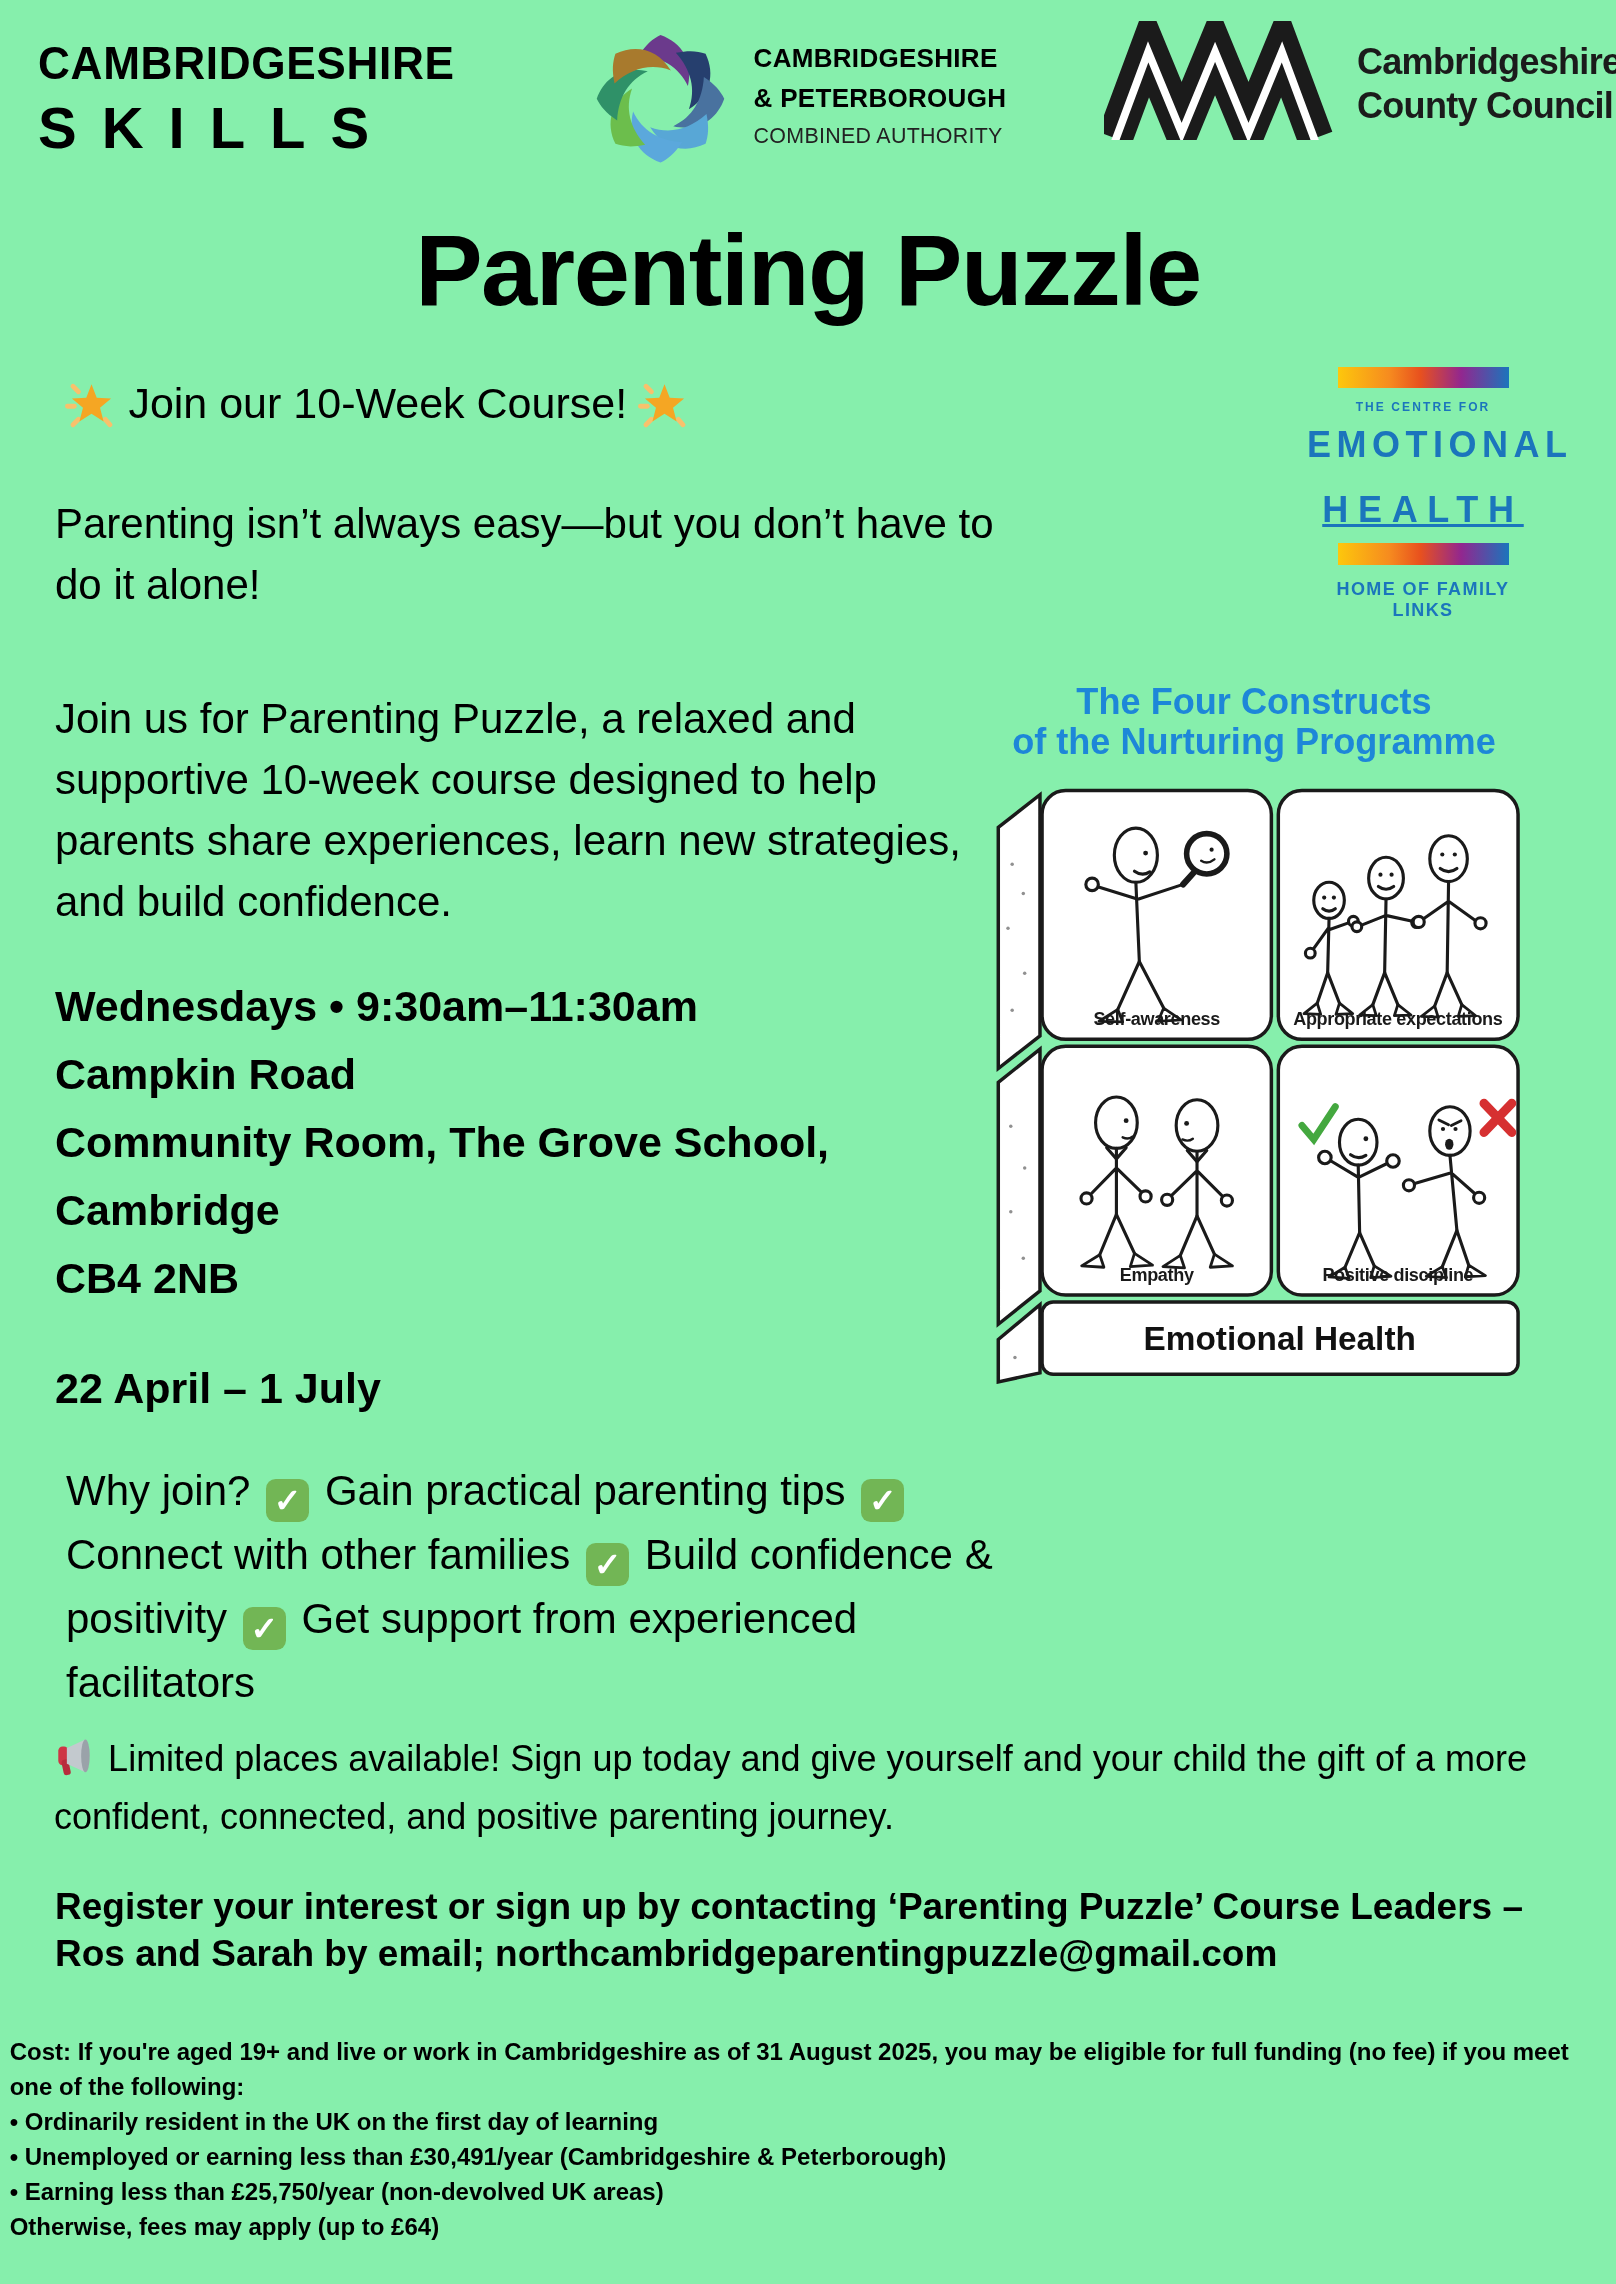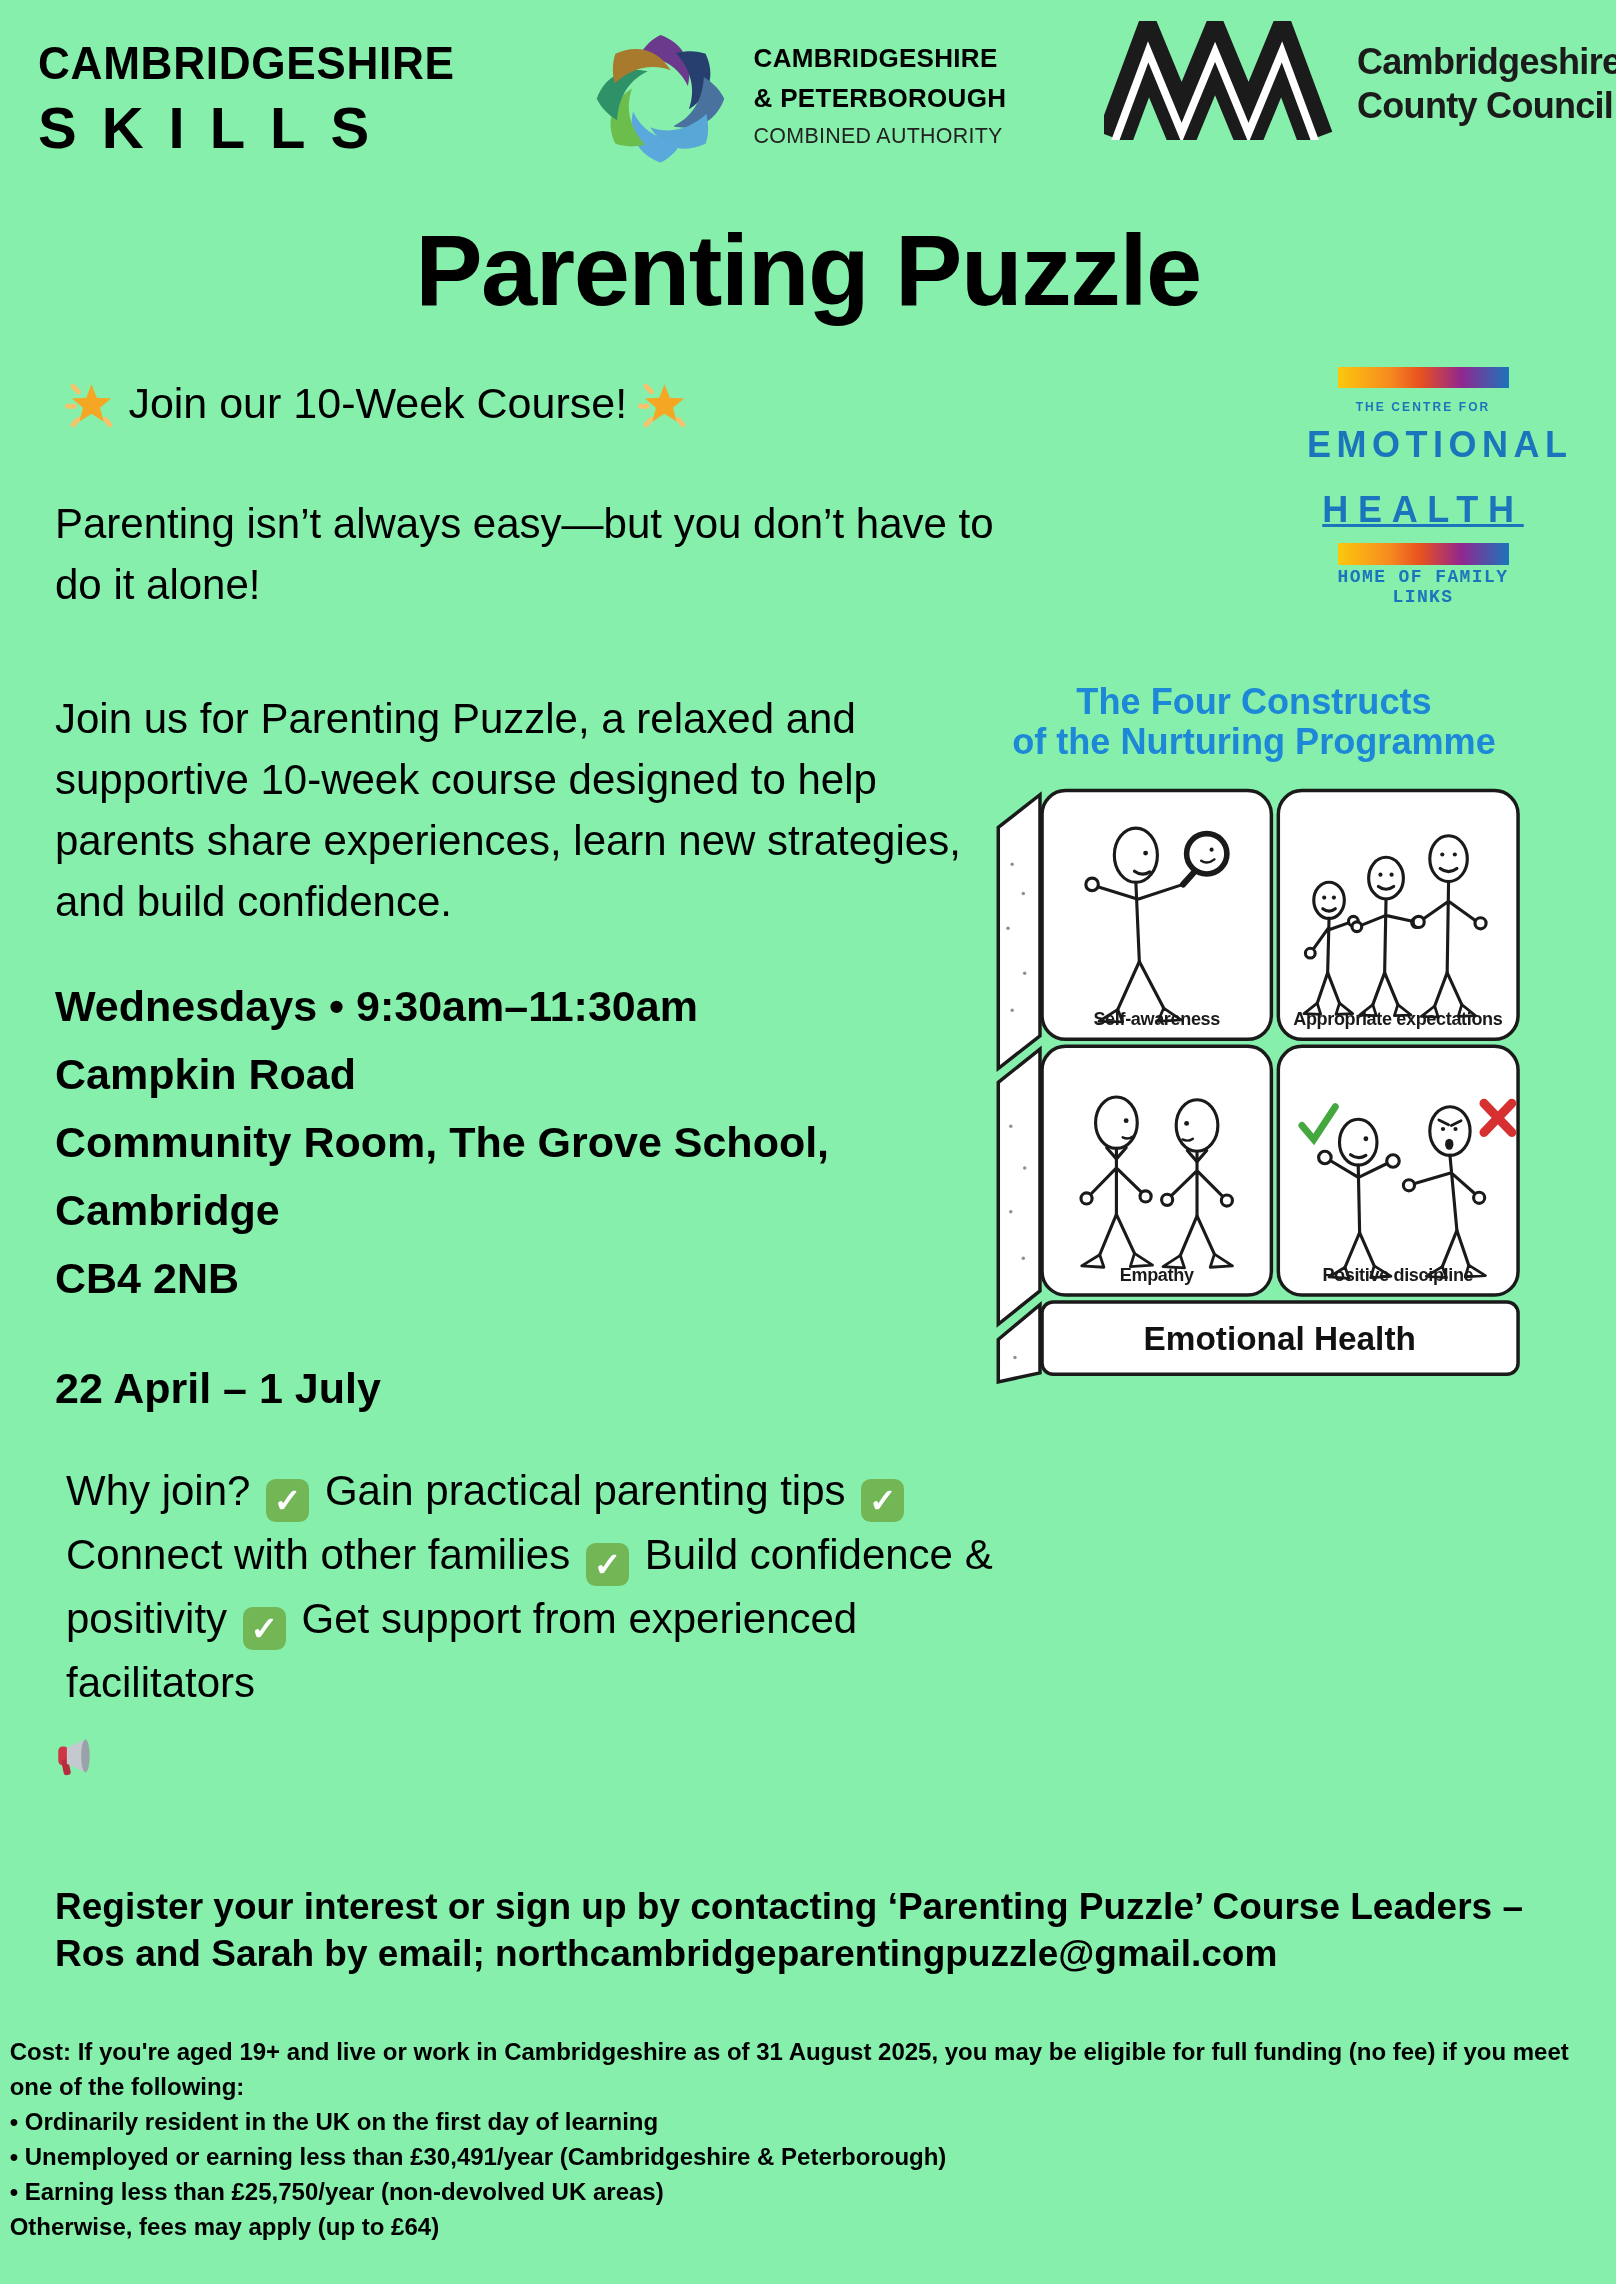--- a/index.html
+++ b/index.html
@@ -25,21 +25,21 @@
   .title{left:0;top:220px;width:1616px;text-align:center;font-size:101px;font-weight:bold;letter-spacing:-1.4px;line-height:1;}
   .starline{left:54px;top:376px;display:flex;align-items:center;font-size:43px;}
   .starline svg{margin:0 9.7px;}
 
   
   .ehlogo{left:1307px;top:367px;width:232px;text-align:center;color:#1B75BC;}
   .ehbar{width:171px;height:21.4px;margin:0 auto;background:linear-gradient(90deg,#FDC70C 0%,#F68B1F 30%,#E8511E 48%,#92278F 72%,#1B75BC 100%);}
   .ehtop{font-size:12px;font-weight:bold;letter-spacing:2.1px;margin-top:12px;}
   .ehmain{font-size:36px;font-weight:bold;letter-spacing:5.5px;margin-top:9.7px;}
   .ehmain.h{letter-spacing:9.7px;margin-top:23px;margin-bottom:12.4px;text-decoration:underline;}
-  .ehbottom{font-size:18px;font-weight:bold;letter-spacing:1.4px;margin-top:2px;font-family:Liberation Mono, monospace;}
+  .ehbottom{font-size:18px;font-weight:bold;letter-spacing:1.4px;margin-top:14px;}
 
   
   .para{left:55px;width:950px;font-size:42px;line-height:61px;}
   .p1{top:493px;}
   .p2{top:688px;}
 
   
   .schedule{left:55px;top:972px;font-size:43px;font-weight:bold;line-height:68px;}
   .dates{left:55px;top:1364px;font-size:43px;}
 
@@ -301,20 +301,21 @@
     <span>Get support from experienced facilitators</span>
   </div>
 
   <div class="abs limited">
     <svg width="40" height="40" viewBox="0 0 56 56">
       <rect x="6" y="12" width="14" height="26" rx="6" fill="#CE3545"></rect>
       <rect x="12" y="30" width="10" height="22" rx="4" fill="#B82B3C" transform="rotate(-12 17 41)"></rect>
       <polygon points="18,14 44,2 44,48 18,36" fill="#C3C9CE"></polygon>
       <ellipse cx="44" cy="25" rx="6" ry="23" fill="#9AA2A9"></ellipse>
     </svg>
+    <span>Limited places available! Sign up today and give yourself and your child the gift of a more confident, connected, and positive parenting journey.</span>
   </div>
 
   <div class="abs register">
     <span>Register your interest or sign up by contacting ‘Parenting Puzzle’ Course Leaders – Ros and Sarah by email; </span><span>northcambridgeparentingpuzzle@gmail.com</span>
   </div>
 
   <div class="abs cost">
     <div>Cost: If you're aged 19+ and live or work in Cambridgeshire as of 31 August 2025, you may be eligible for full funding (no fee) if you meet one of the following:</div>
     <div>• Ordinarily resident in the UK on the first day of learning</div>
     <div>• Unemployed or earning less than £30,491/year (Cambridgeshire &amp; Peterborough)</div>

